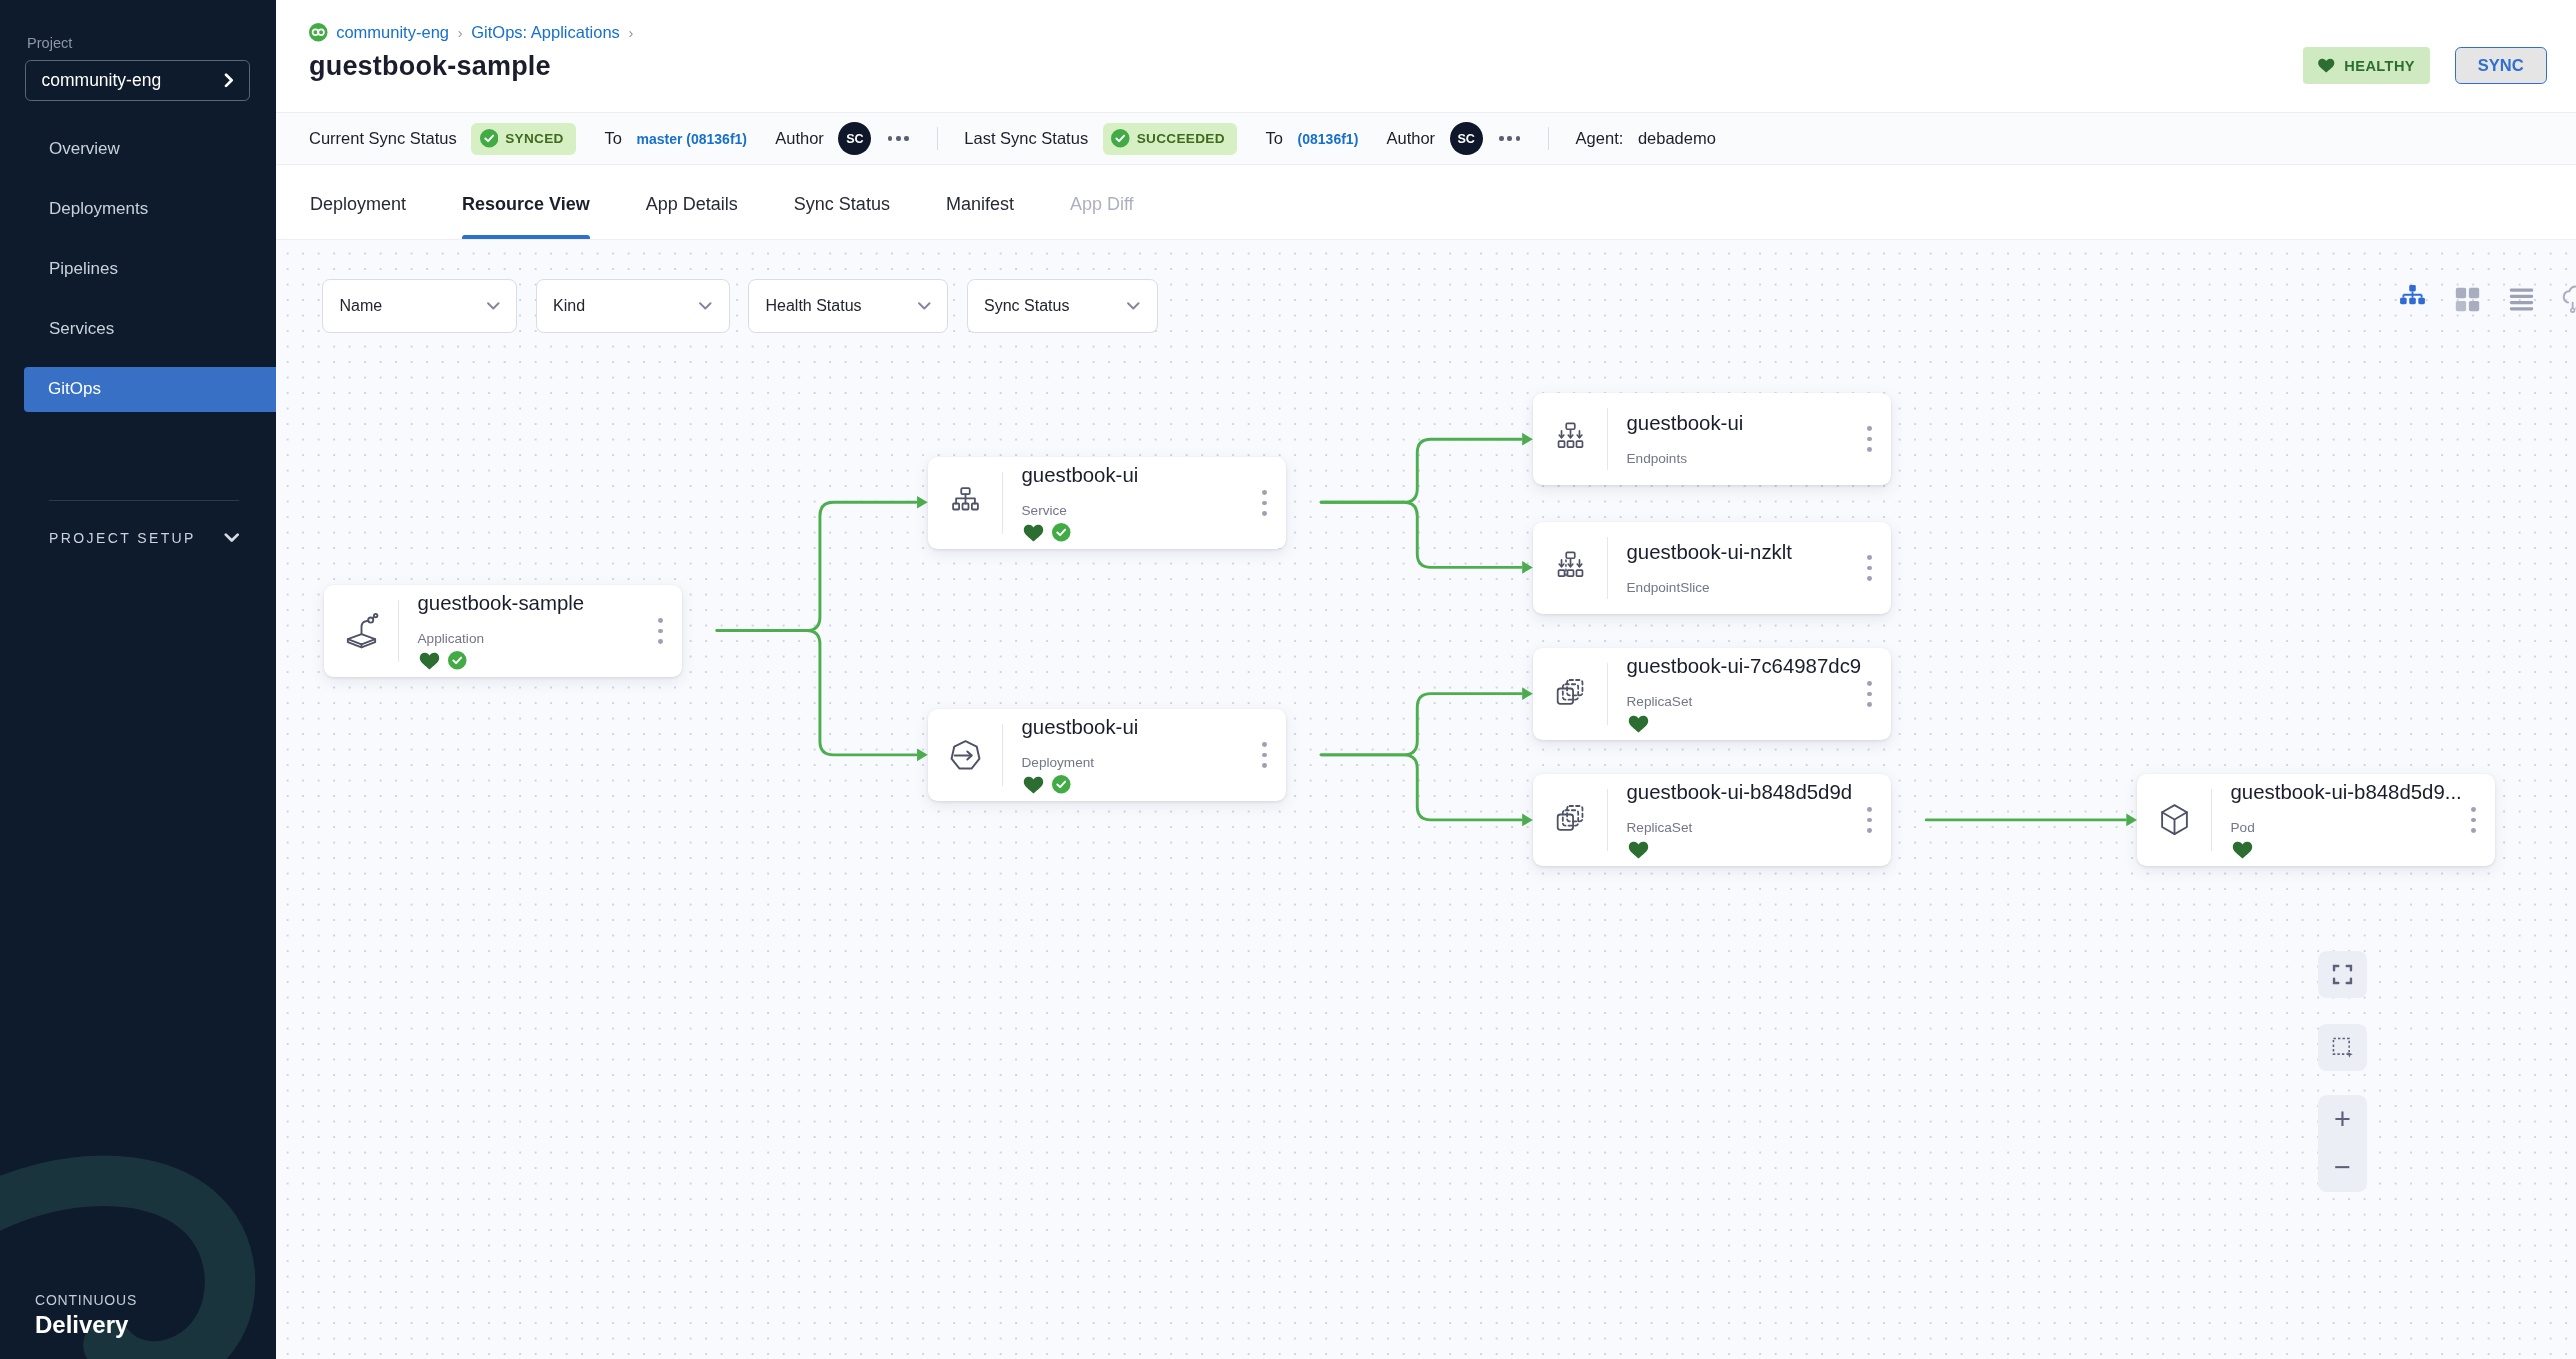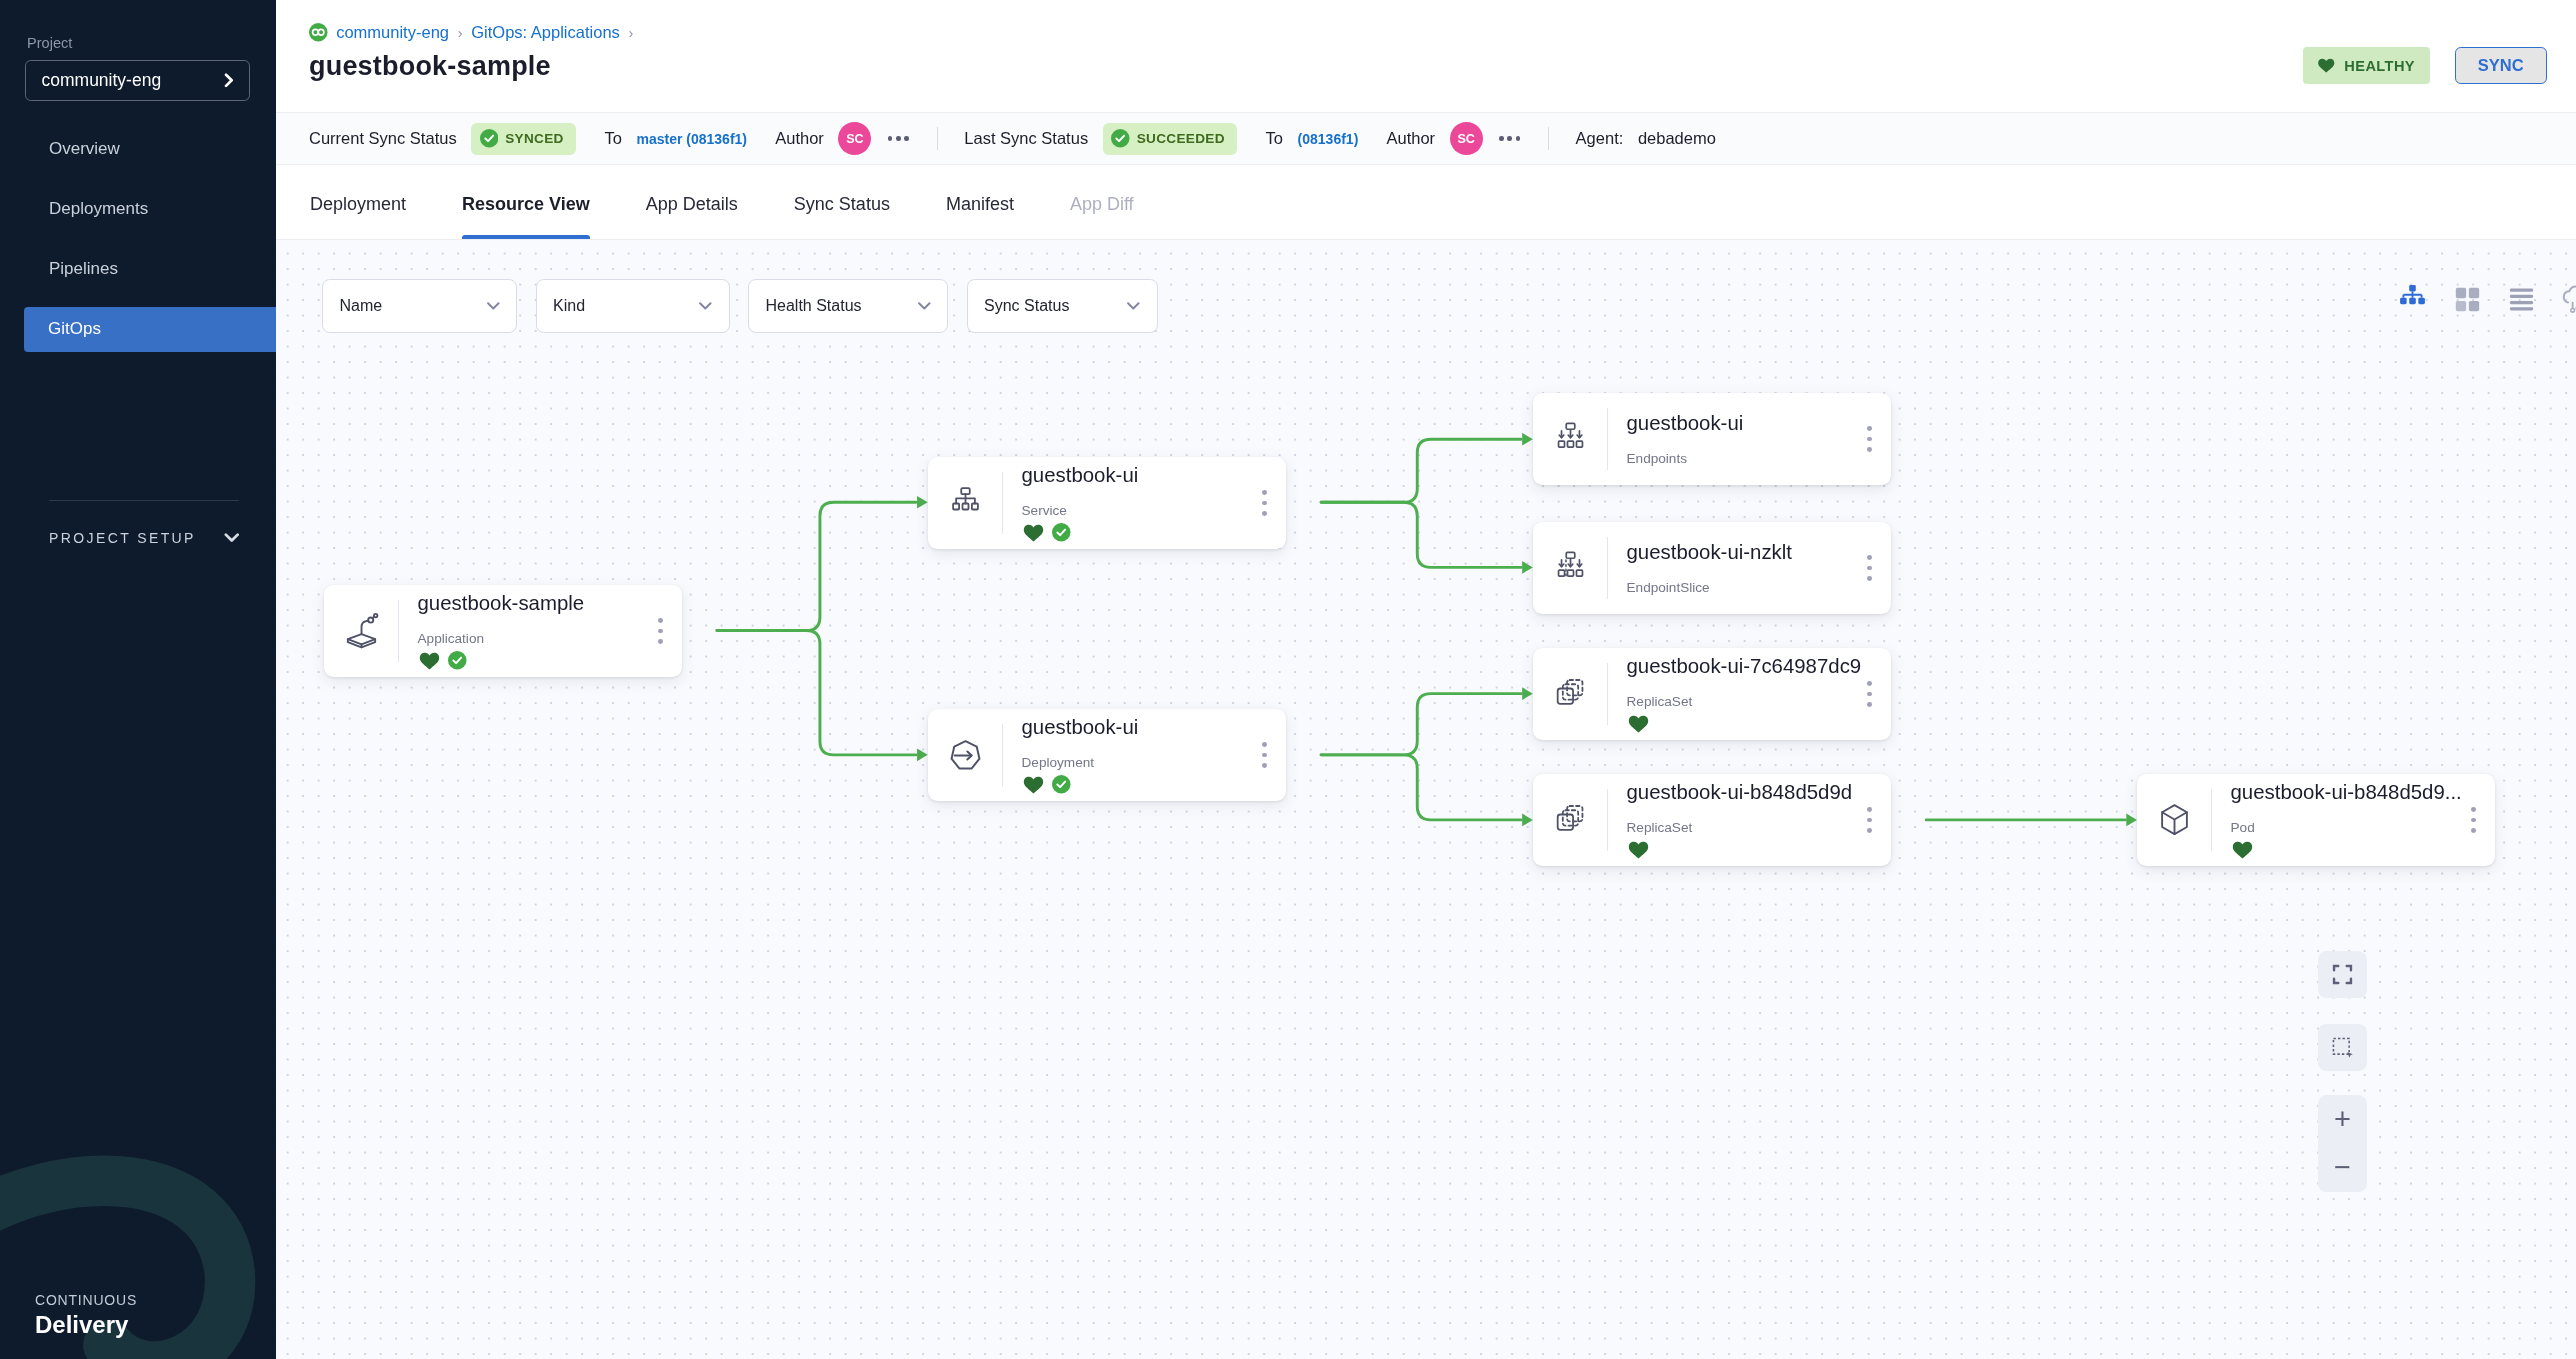--- a/index.html
+++ b/index.html
@@ -34,21 +34,21 @@
   .health-badge { background:#cfe9c0; border-radius:3.9px; height:37px; display:flex; align-items:center; gap:8.7px; padding:0 14.6px;
     color:#2c6e31; font-weight:bold; font-size:14.6px; letter-spacing:0.4px; }
   .sync-btn { background:#e5e5e5; border:1.9px solid #2f6fd0; color:#2f6fd0; font-weight:bold; font-size:16.5px; border-radius:5.8px;
     height:37px; padding:0 22.3px; cursor:pointer; font-family:inherit; }
 
   .status-bar { height:53px; background:#fafbfc; border-top:1px solid #eeeef2; border-bottom:1px solid #eeeef2;
     display:flex; align-items:center; padding-left:33px; gap:14.6px; font-size:16.5px; color:#1c1e2b; }
   .pill-badge { display:flex; align-items:center; gap:6.8px; background:#d7f0c3; border-radius:5.8px; height:32px; padding:0 12.6px 0 8.7px;
     color:#3e6b1f; font-weight:bold; font-size:13.6px; letter-spacing:0.3px; }
   .sync-target { color:#1670cd; font-weight:bold; font-size:14px; cursor:pointer; }
-  .avatar { width:33px; height:33px; border-radius:50%; background:#ec4899; color:#fff; font-size:12.6px; font-weight:bold;
+  .avatar { width:33px; height:33px; border-radius:50%; background:#0f172a; color:#fff; font-size:12.6px; font-weight:bold;
     display:flex; align-items:center; justify-content:center; cursor:pointer; }
   .hdots { display:flex; gap:3.9px; padding:5.8px 1.9px; cursor:pointer; }
   .hdots i { width:4.4px; height:4.4px; border-radius:50%; background:#5b5d72; }
   .vbar { width:1px; height:23px; background:#d9dbe5; margin:0 11.7px; }
   .gap-lg { margin-left:13.6px; }
 
   .tabs { height:75px; background:#fff; border-bottom:1px solid #eceef4; display:flex; align-items:stretch; padding-left:34px; gap:56px; }
   .tab { position:relative; display:flex; align-items:center; font-size:18px; color:#272936; cursor:pointer; padding-top:5.8px; }
   .tab.active { font-weight:bold; color:#1b1e2b; }
   .tab.active::after { content:""; position:absolute; left:0; right:0; bottom:0; height:3.9px; background:#2f6fd0; border-radius:2.9px 2.9px 0 0; }
@@ -99,20 +99,23 @@
   </div>
   <nav class="sb-nav">
     <div class="nav-item">
         <span>Overview</span>
       </div>
     <div class="nav-item">
         <span>Deployments</span>
       </div>
     <div class="nav-item">
         <span>Pipelines</span>
+      </div>
+    <div class="nav-item">
+        <span>Services</span>
       </div>
     <div class="nav-item active">
         <span>GitOps</span>
       </div>
   </nav>
   <div class="sb-divider"></div>
   <div class="project-setup">
     <span>PROJECT SETUP</span>
     <svg width="15.5" height="9.7" viewBox="0 0 14 9">
       <polyline points="1.5,1.5 7,7 12.5,1.5" fill="none" stroke="#d6dbe3" stroke-width="2.6" stroke-linecap="round" stroke-linejoin="round"></polyline>

